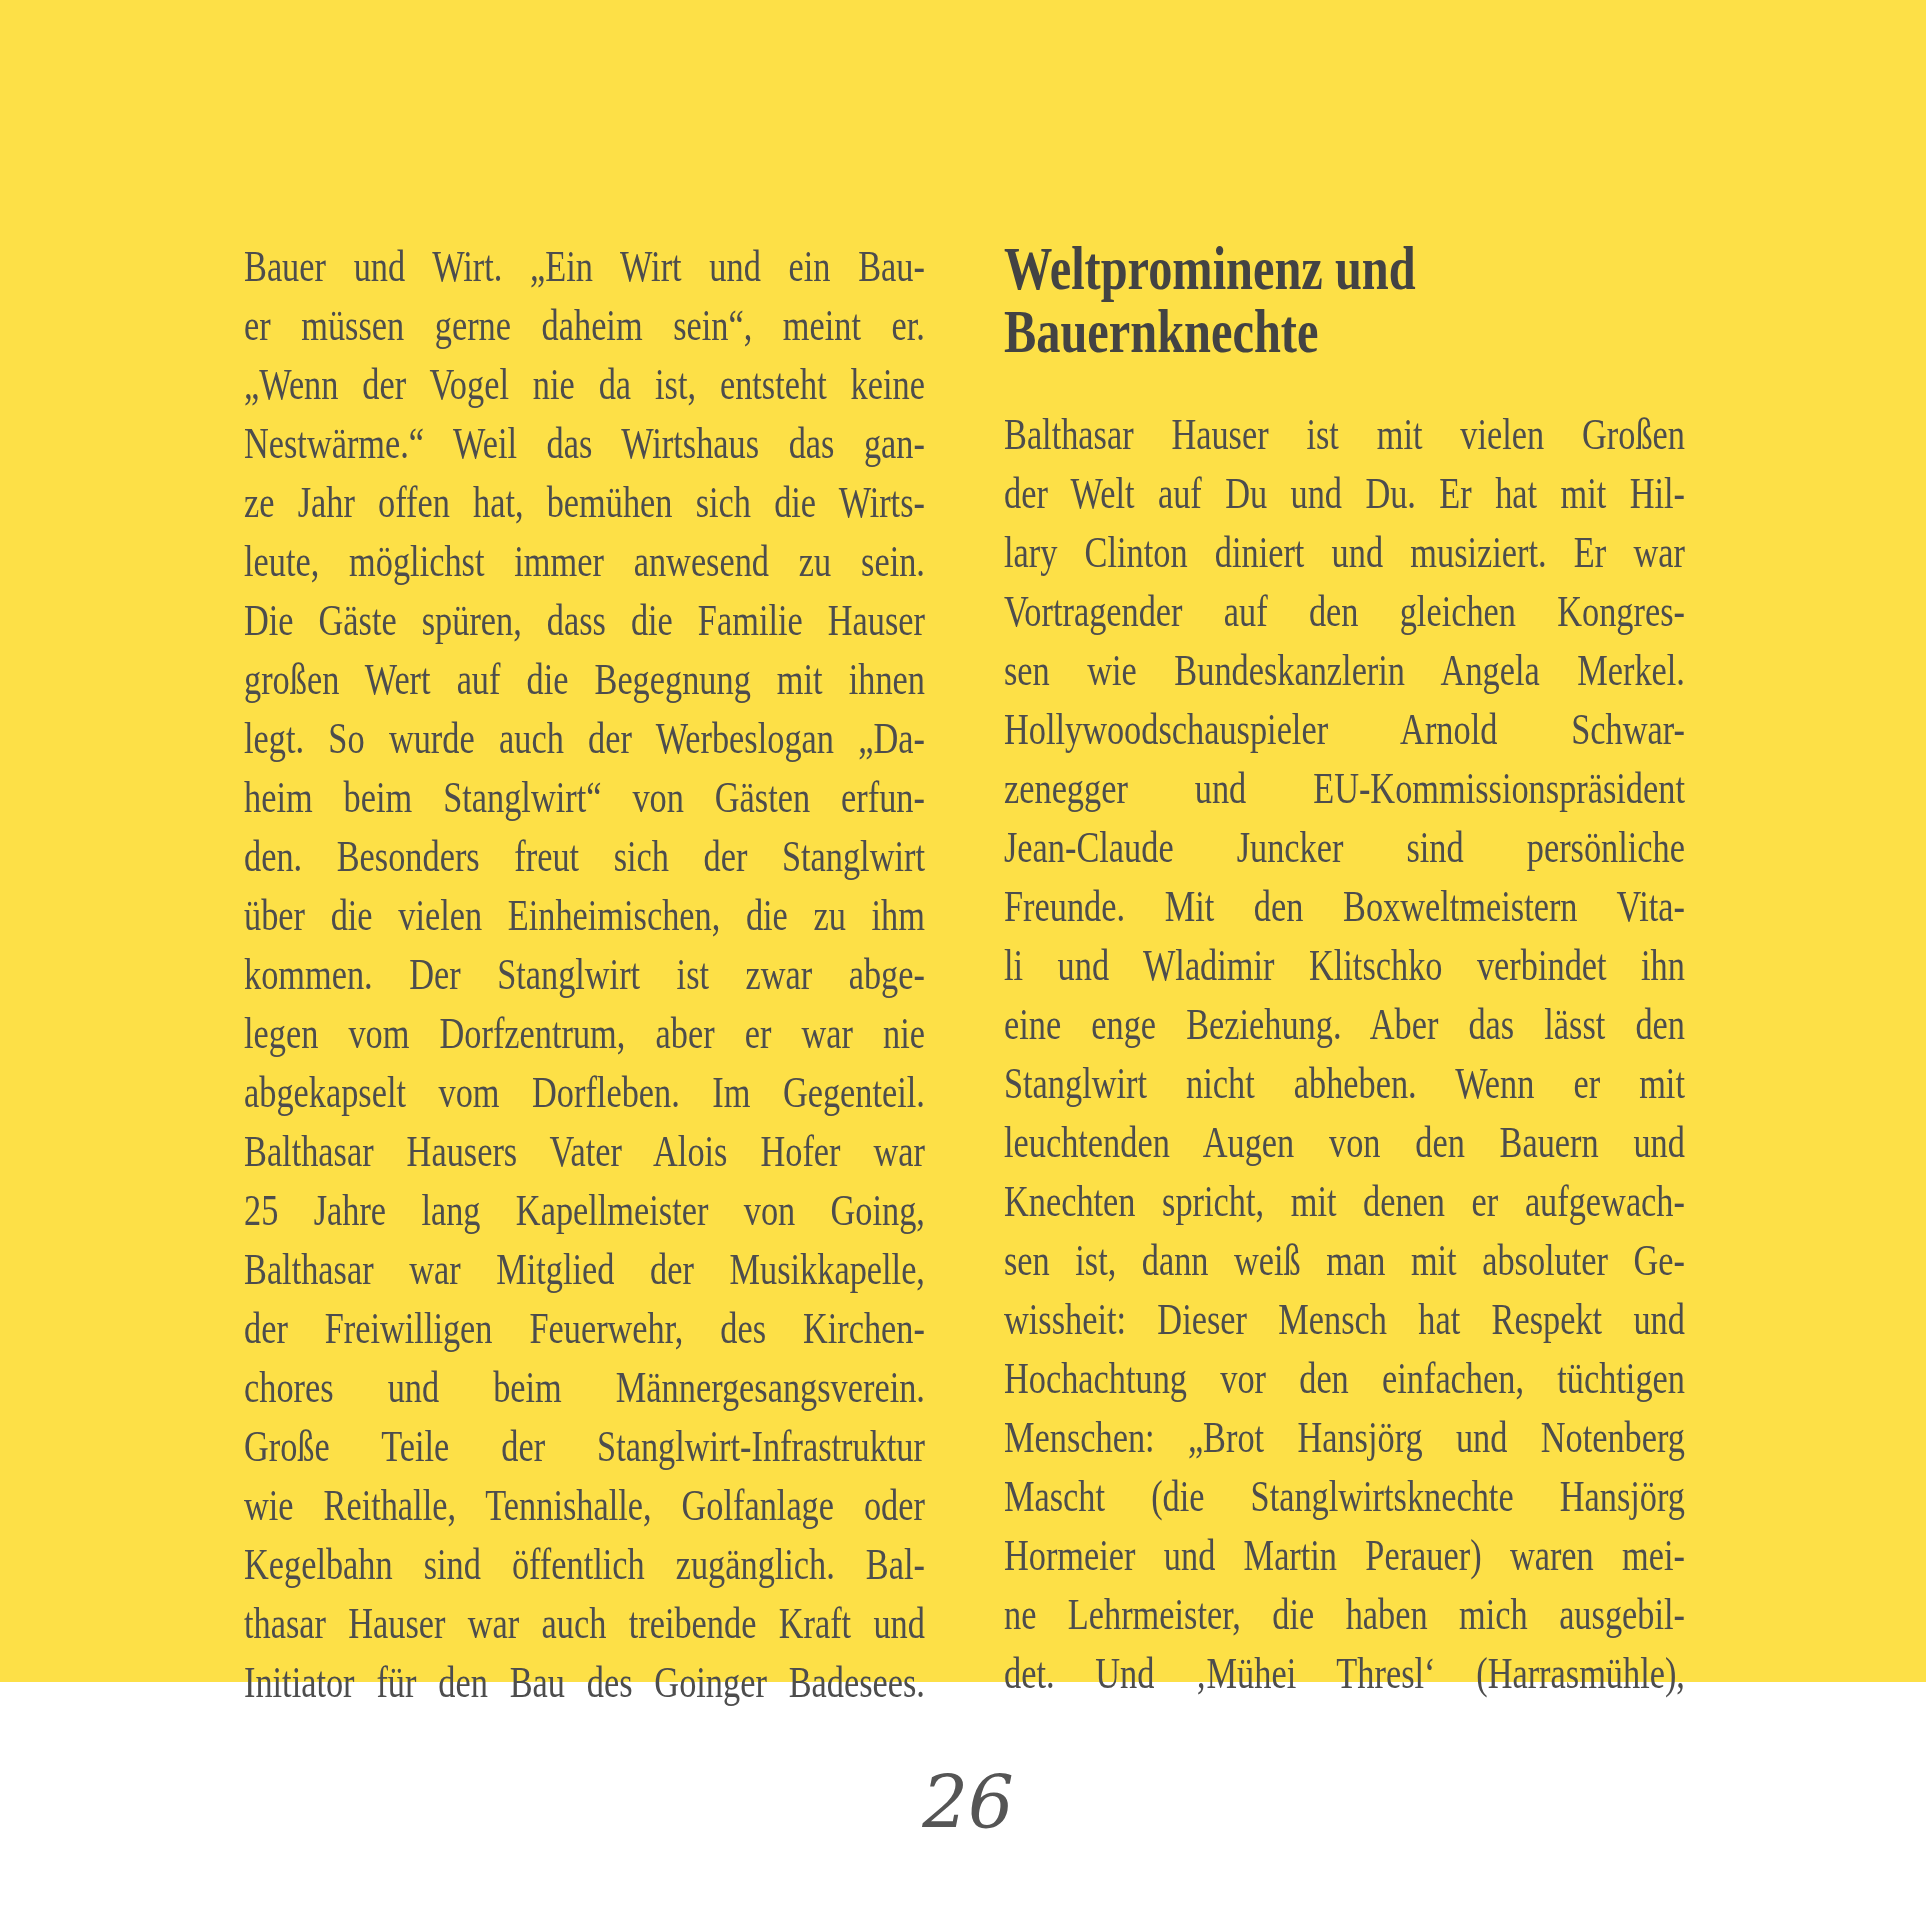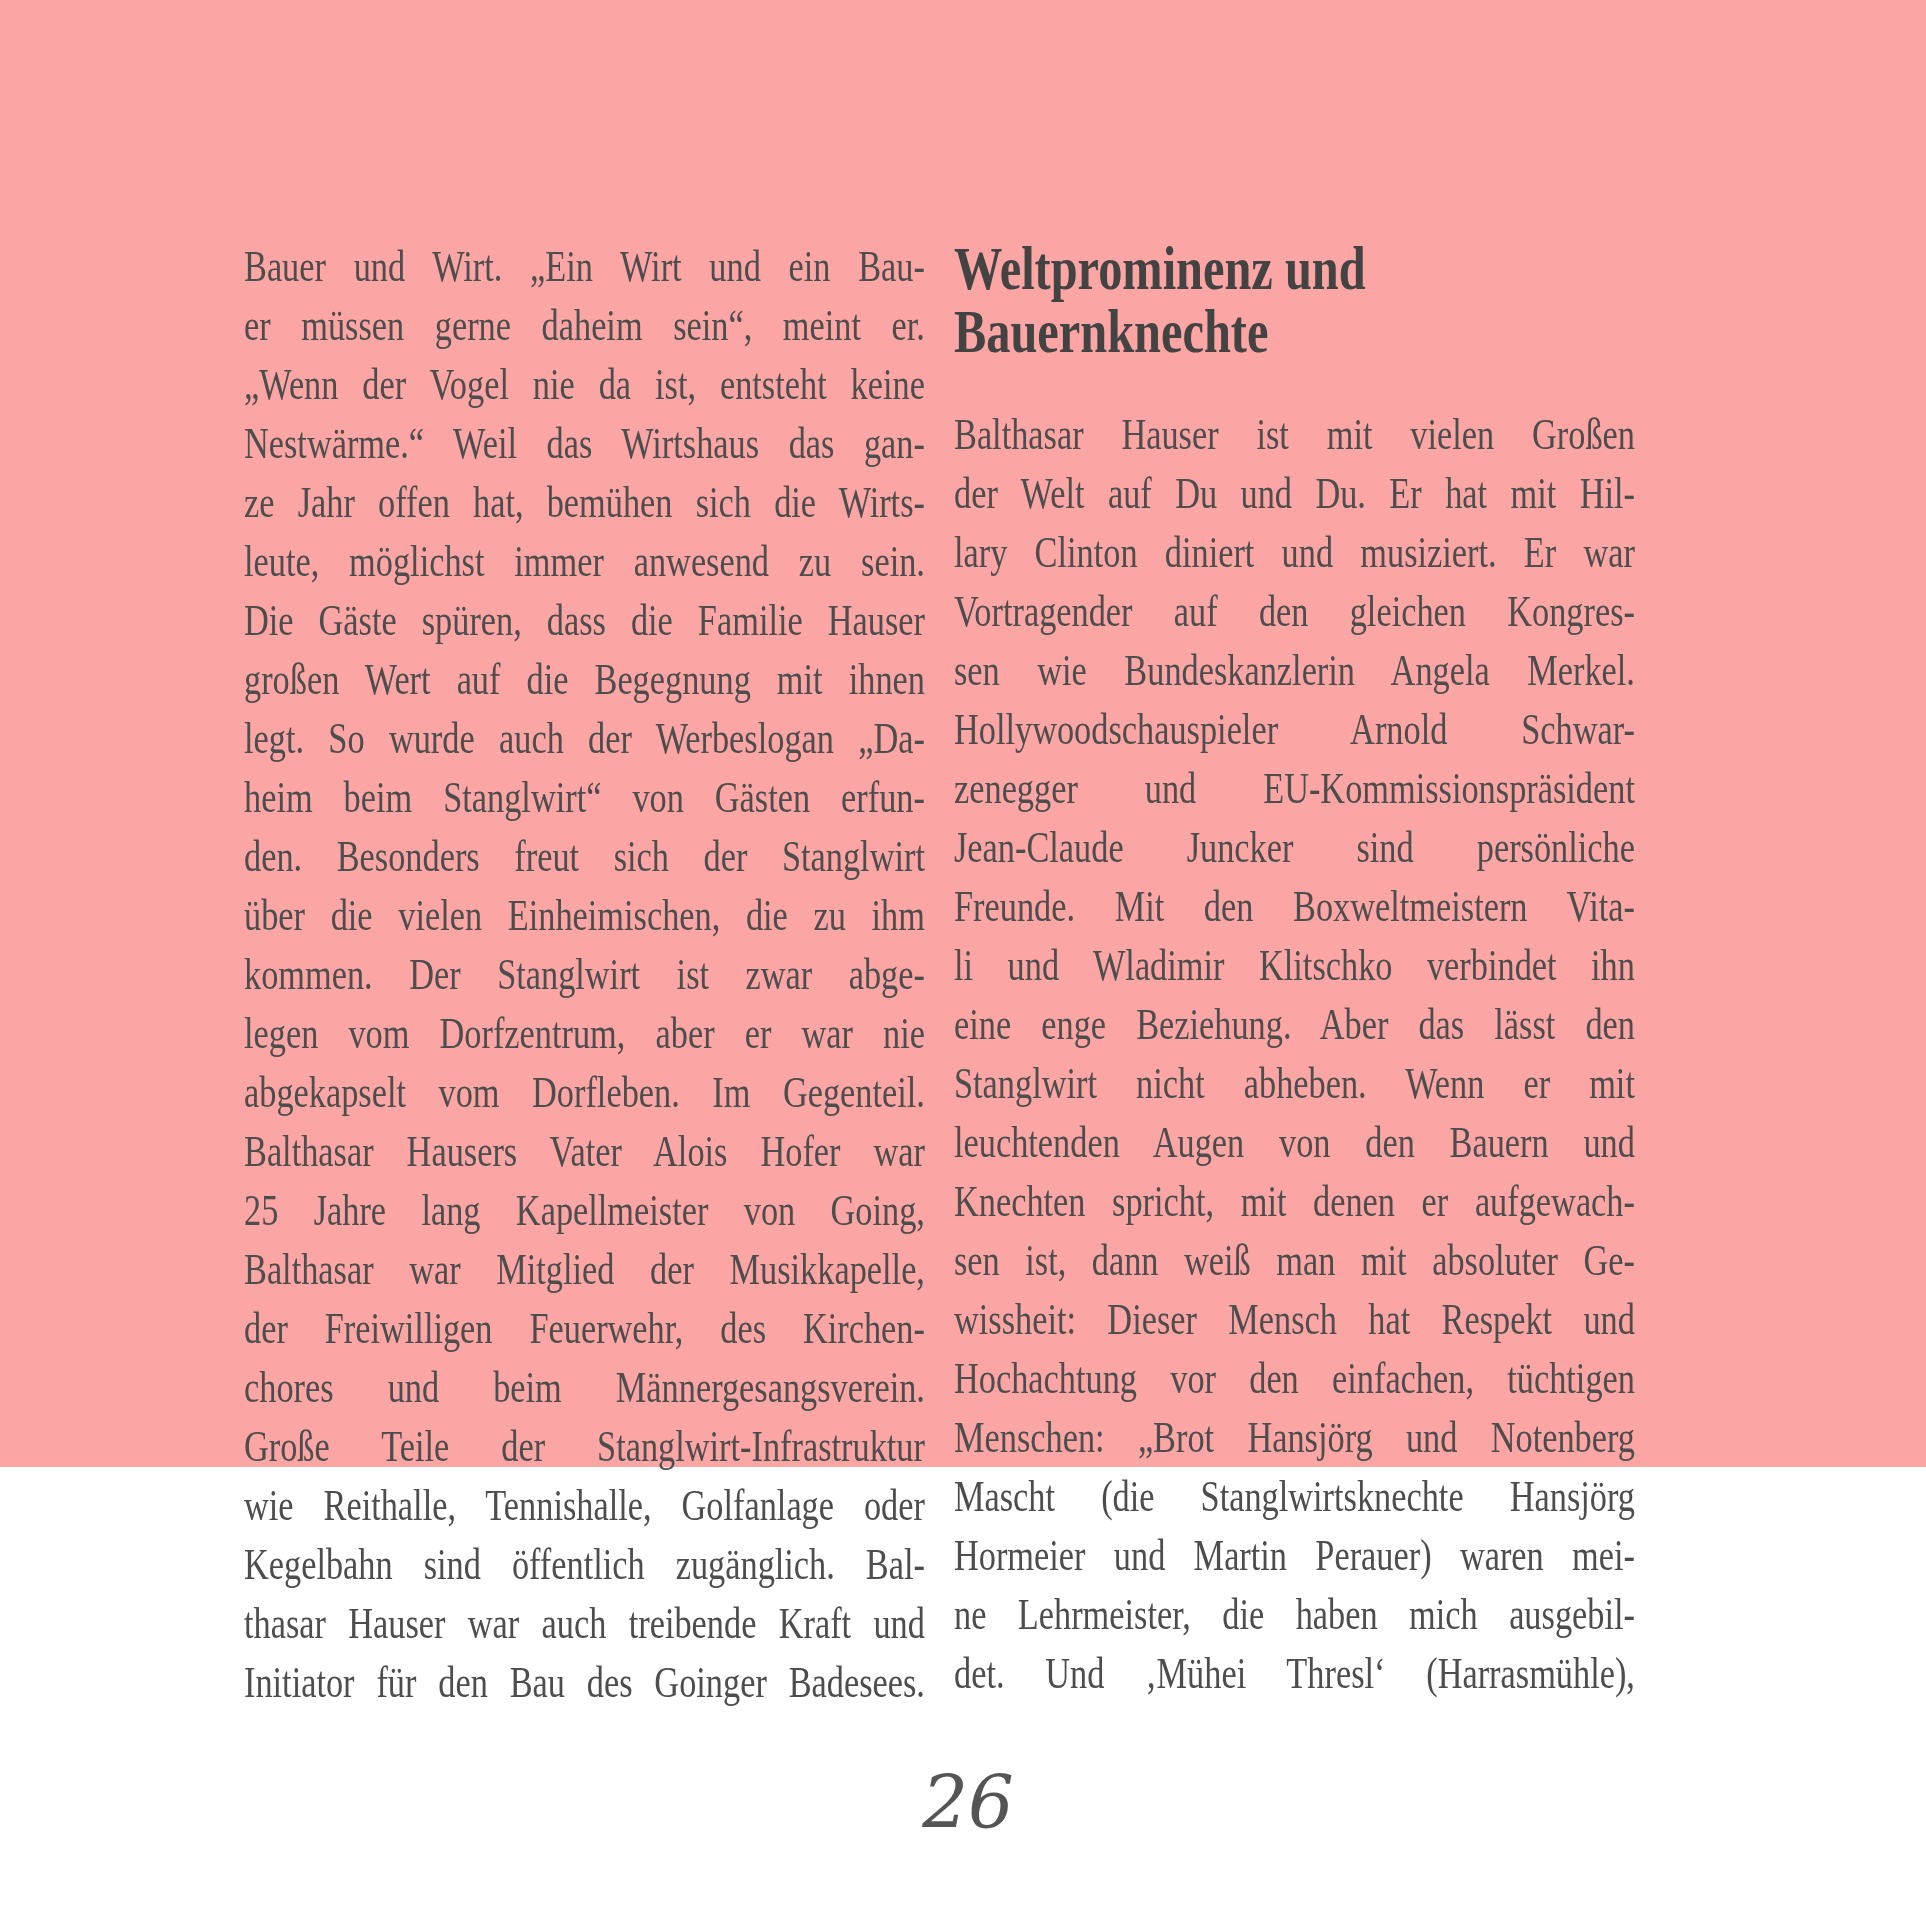--- a/index.html
+++ b/index.html
@@ -5,30 +5,30 @@
   html, body {
     margin: 0;
     padding: 0;
     width: 1926px;
     height: 1926px;
     overflow: hidden;
   }
   .page {
     position: relative;
     width: 1926px;
-    height: 1467px;
-    background: #fca5a5;
+    height: 1682px;
+    background: #fde047;
     font-family: "Liberation Serif", serif;
   }
   .col {
     position: absolute;
     top: 237px;
   }
   .col-left  { left: 244px;  width: 681px; }
-  .col-right { left: 954px; width: 681px; }
+  .col-right { left: 1004px; width: 681px; }
   
   .scalewrap {
     width: 873px;
     transform: scaleX(0.78);
     transform-origin: 0 0;
   }
   .line {
     font-size: 44px;
     line-height: 59px;
     height: 59px;

